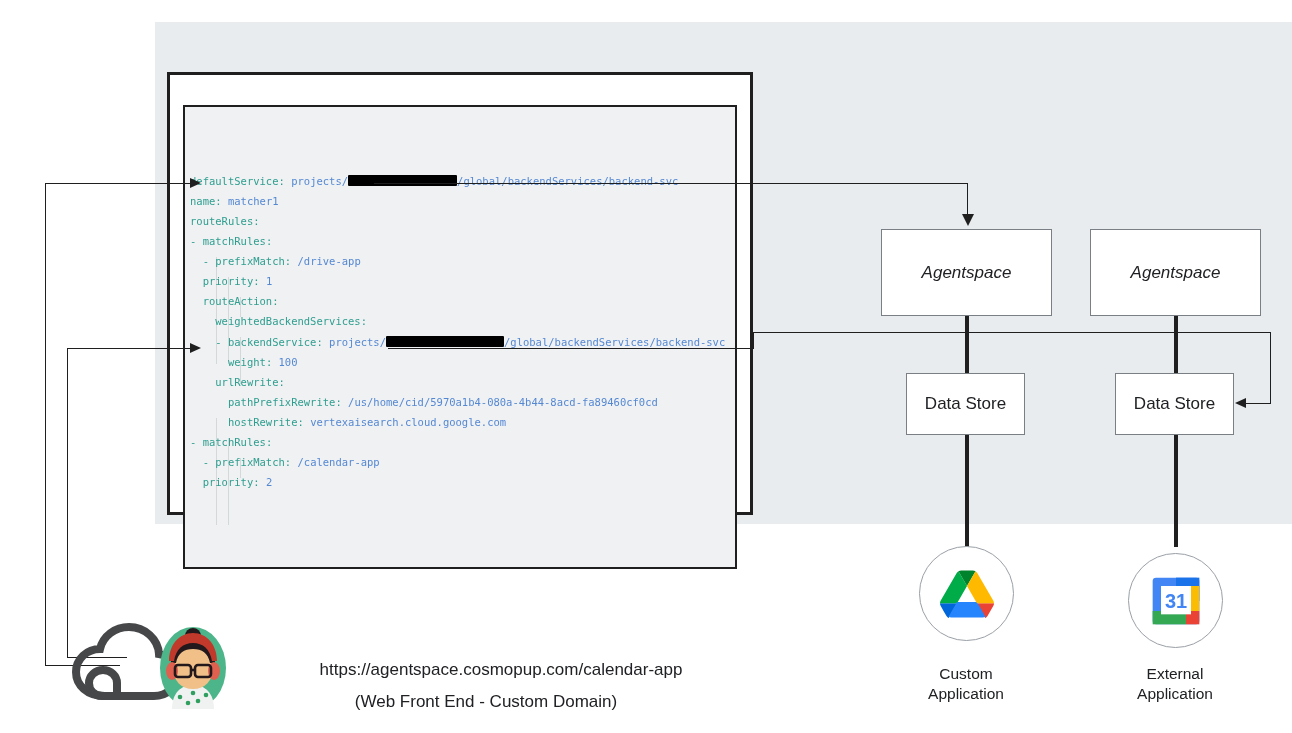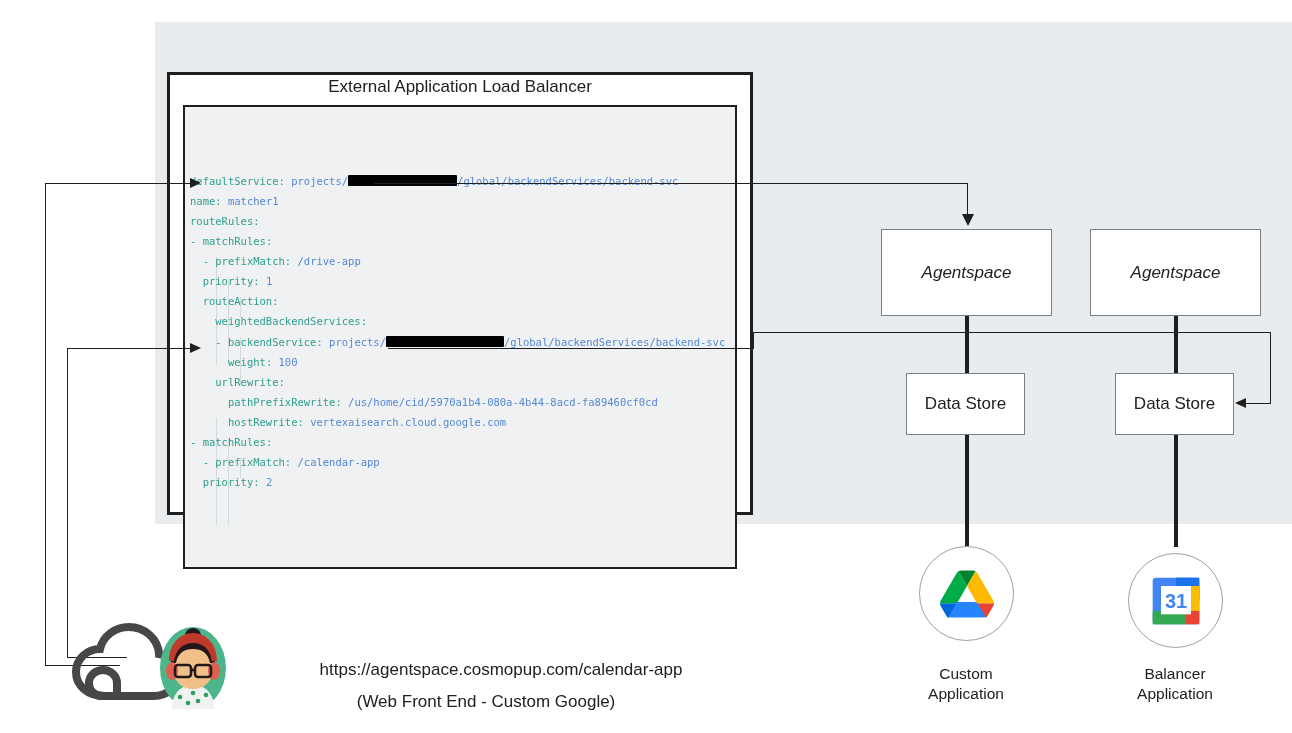--- a/index.html
+++ b/index.html
@@ -150,21 +150,20 @@
   .person-icon { position: absolute; left: 160px; top: 627px; }
 </style>
 </head>
 <body>
 
 <div id="stage">
 
   <div class="cloud-panel"></div>
 
   <div class="lb-box"></div>
-  <div class="lb-title">External Application Load Balancer</div>
 
   <div class="code-block" id="code-block">
     <div class="indent-guides">
       <div class="iguide" style="left:31px; top:150px;  height:107px;"></div>
       <div class="iguide" style="left:43px; top:170px;  height:87px;"></div>
       <div class="iguide" style="left:55px; top:190px;  height:20px;"></div>
       <div class="iguide" style="left:55px; top:230px;  height:47px;"></div>
       <div class="iguide" style="left:31px; top:311px;  height:107px;"></div>
       <div class="iguide" style="left:43px; top:331px;  height:87px;"></div>
       <div class="iguide" style="left:55px; top:351px;  height:20px;"></div>
@@ -233,21 +232,21 @@
       <rect x="2" y="2" width="56" height="56" rx="4" fill="#4285f4"></rect>
       <rect x="30" y="2" width="28" height="28" fill="#1a73e8"></rect>
       <rect x="42" y="12" width="16" height="30" fill="#fbbc04"></rect>
       <rect x="42" y="42" width="16" height="16" fill="#ea4335"></rect>
       <rect x="2" y="42" width="40" height="16" fill="#34a853"></rect>
       <rect x="12" y="12" width="36" height="34" fill="#ffffff"></rect>
       <text x="30" y="38" font-family="'Liberation Sans', sans-serif" font-size="24" font-weight="bold" fill="#4285f4" text-anchor="middle">31</text>
     </svg>
   </div>
   <div class="app-label" style="left:1090px; top:664px;">
-    <div>Balancer</div>
+    <div>External</div>
     <div>Application</div>
   </div>
 
   <svg class="cloud-icon" width="110" height="78" viewBox="0 0 110 78">
     <path d="M33 74 C15 74 4 63 4 50 C4 37 15 27 28 27 C31 14 43 5 57 5 C73 5 86 17 87 32 C98 34 105 43 105 53 C105 65 95 74 82 74 Z" fill="none" stroke="#464748" stroke-width="8"></path>
     <path d="M30 74 C22 74 17 68 17 61 C17 54 23 48 31 48 C39 48 45 54 45 61 L45 74 Z" fill="none" stroke="#464748" stroke-width="8"></path>
   </svg>
   <svg class="person-icon" width="66" height="82" viewBox="0 0 66 82">
     <ellipse cx="33" cy="41" rx="33" ry="41" fill="#4db58a"></ellipse>
     <path d="M12 82 C12 66 21 58 33 58 C45 58 54 66 54 82 Z" fill="#f0f2f2"></path>
@@ -261,15 +260,15 @@
     <circle cx="33" cy="9" r="8" fill="#23181c"></circle>
     <path d="M9 34 C9 18 19 6 33 6 C47 6 57 18 57 34 L52 34 C50 22 43 16 33 16 C23 16 16 22 14 34 Z" fill="#c0392b"></path>
     <ellipse cx="12" cy="44" rx="6" ry="9" fill="#e0604f"></ellipse>
     <ellipse cx="54" cy="44" rx="6" ry="9" fill="#e0604f"></ellipse>
     <rect x="15" y="38" width="16" height="12" rx="3" fill="none" stroke="#23181c" stroke-width="2.6"></rect>
     <rect x="35" y="38" width="16" height="12" rx="3" fill="none" stroke="#23181c" stroke-width="2.6"></rect>
     <line x1="31" y1="43" x2="35" y2="43" stroke="#23181c" stroke-width="2.6"></line>
   </svg>
 
   <div class="url-line" style="left:291px; top:660px;">https://agentspace.cosmopup.com/calendar-app</div>
-  <div class="url-line" style="left:276px; top:692px;">(Web Front End - Custom Google)</div>
+  <div class="url-line" style="left:276px; top:692px;">(Web Front End - Custom Domain)</div>
 
 </div>
 
 </body></html>

